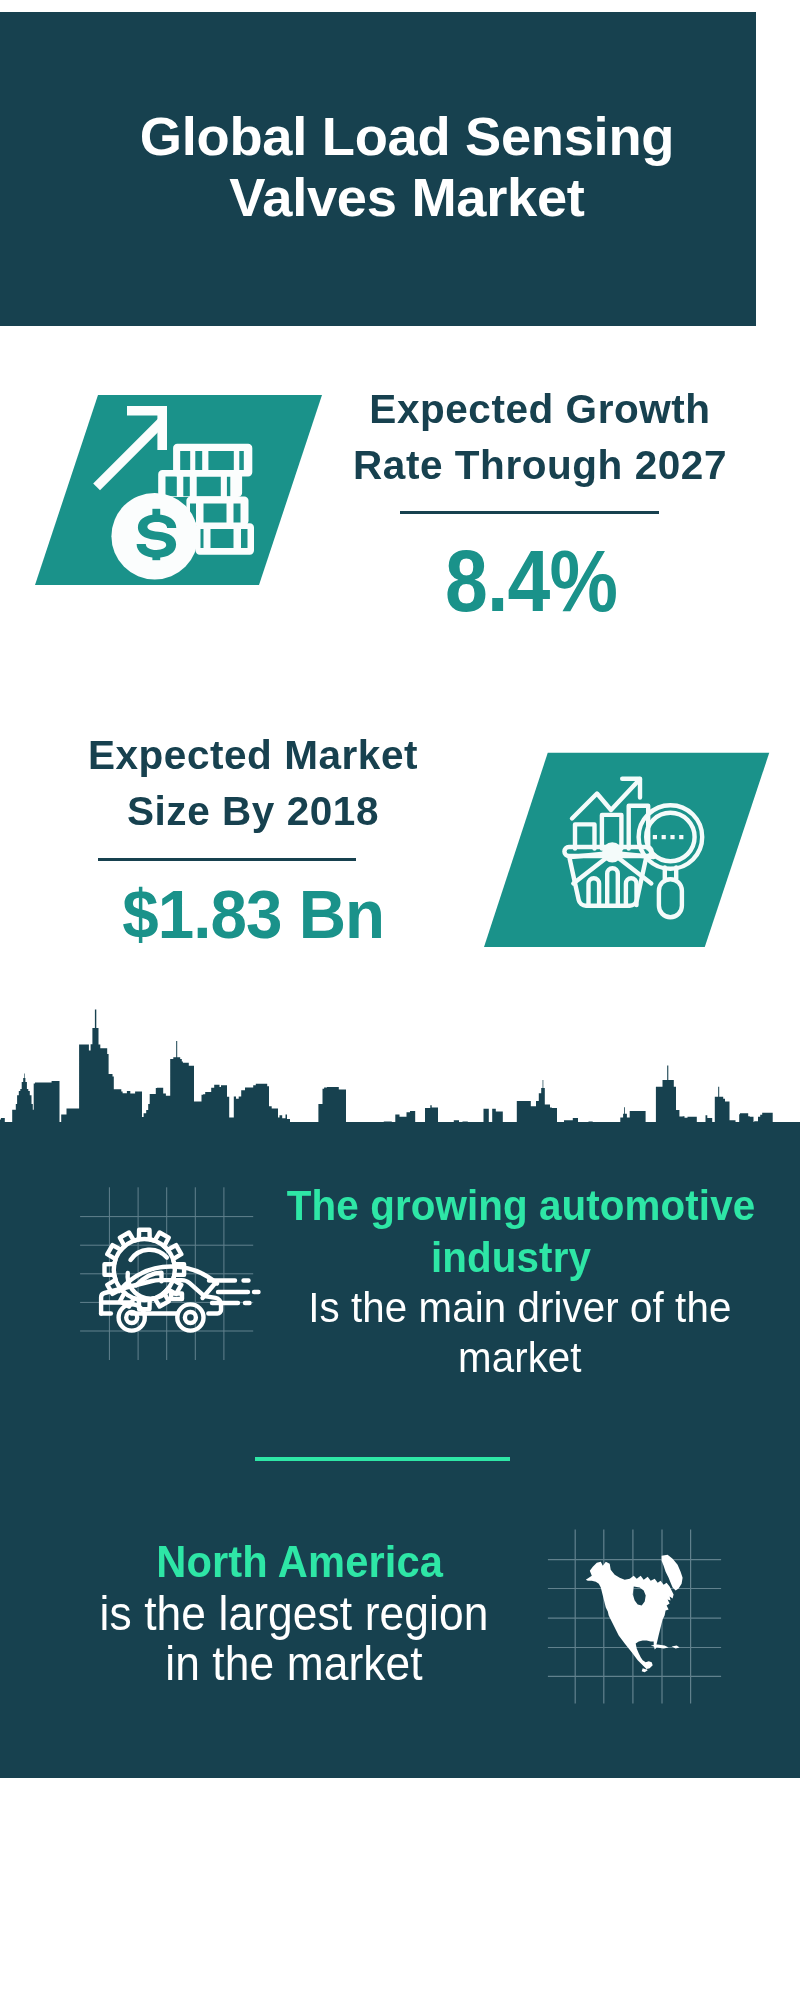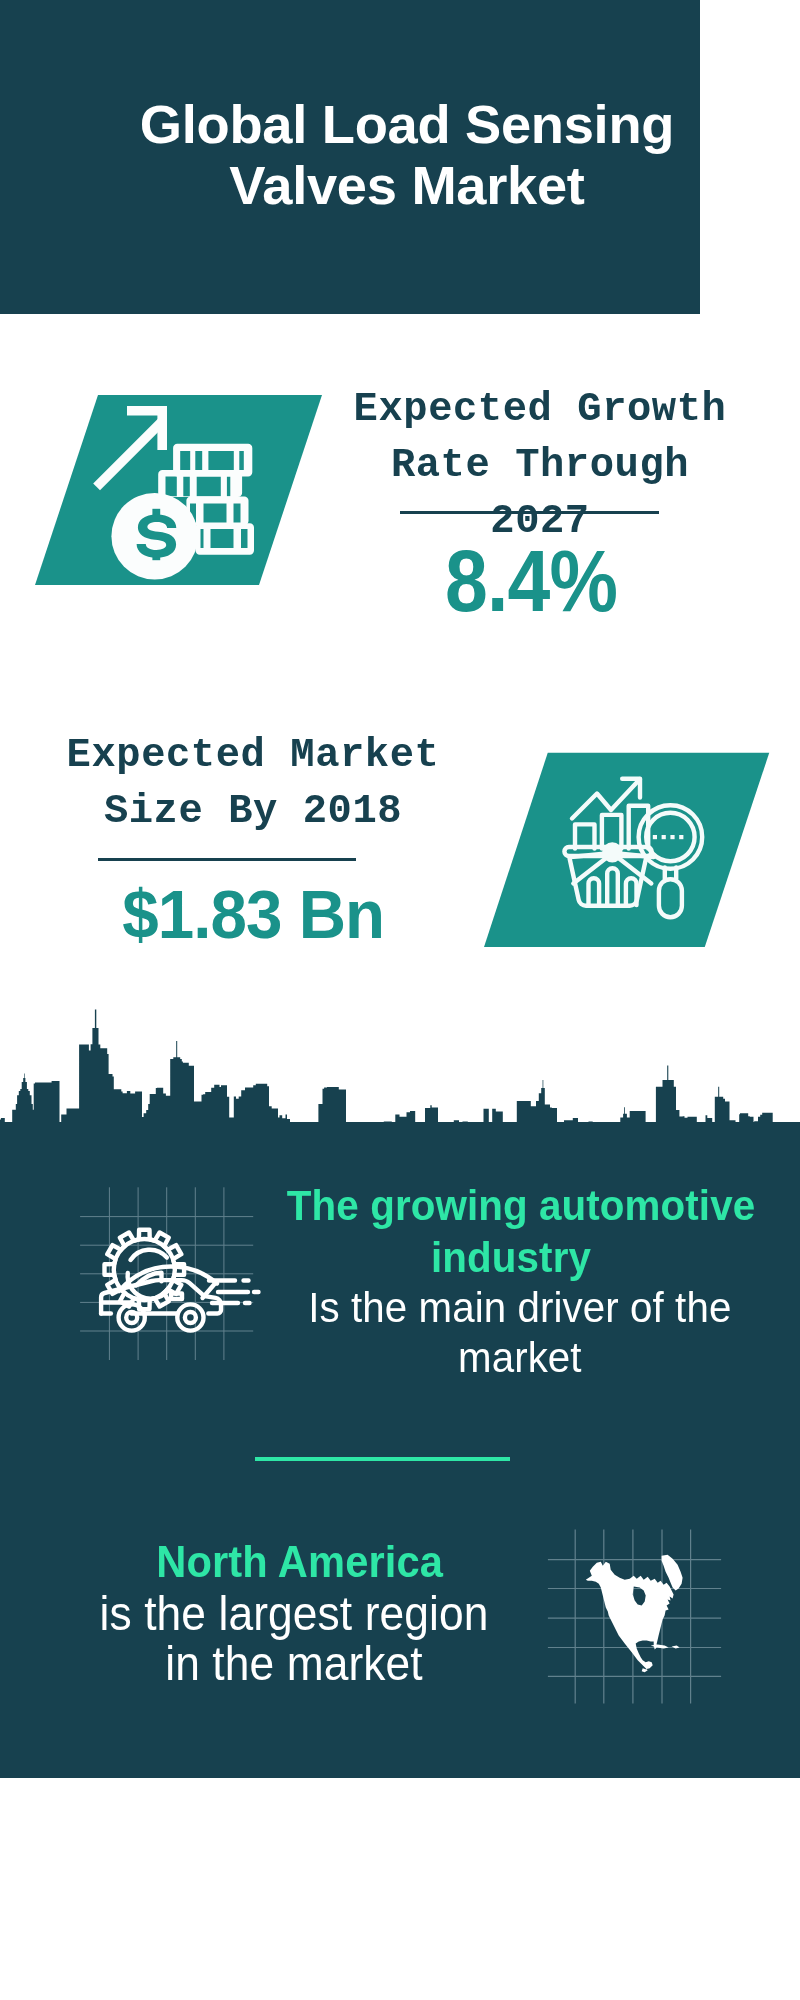--- a/index.html
+++ b/index.html
@@ -1,24 +1,24 @@
 <!DOCTYPE html>
 <html><head>
 <meta charset="utf-8">
 <style>
   html,body{margin:0;padding:0;}
   body{width:800px;height:2000px;background:#ffffff;font-family:"Liberation Sans",sans-serif;overflow:hidden;}
   .page{position:relative;width:800px;height:2000px;background:#fff;}
 
   
-  .header{position:absolute;left:0;top:0;width:700px;height:314px;background:#17414F;}
+  .header{position:absolute;left:0;top:12px;width:756px;height:314px;background:#17414F;}
   .header h1{margin:0;position:absolute;left:127px;width:560px;top:94px;text-align:center;color:#fff;
              font-size:54.3px;line-height:61px;font-weight:bold;letter-spacing:-0.3px;}
   .stat-head{position:absolute;text-align:center;color:#17414F;font-weight:bold;
-             font-size:40.5px;line-height:56.4px;letter-spacing:0.55px;font-family:Liberation Mono, monospace;}
+             font-size:40.5px;line-height:56.4px;letter-spacing:0.55px;}
   .rule{position:absolute;height:3px;background:#17414F;}
   .stat-val{position:absolute;text-align:center;color:#1A928A;font-weight:bold;
             font-size:87px;line-height:87px;letter-spacing:-1px;transform:scaleX(0.885);transform-origin:center top;}
 
   
   .dark{position:absolute;left:0;top:1122px;width:800px;height:656px;background:#17414F;}
   .sky{position:absolute;left:0;top:1004px;width:800px;height:120px;}
 
   
   .stmt{position:absolute;text-align:center;color:#fff;font-size:43.3px;line-height:49.4px;letter-spacing:0.1px;transform:scaleX(0.93);}

